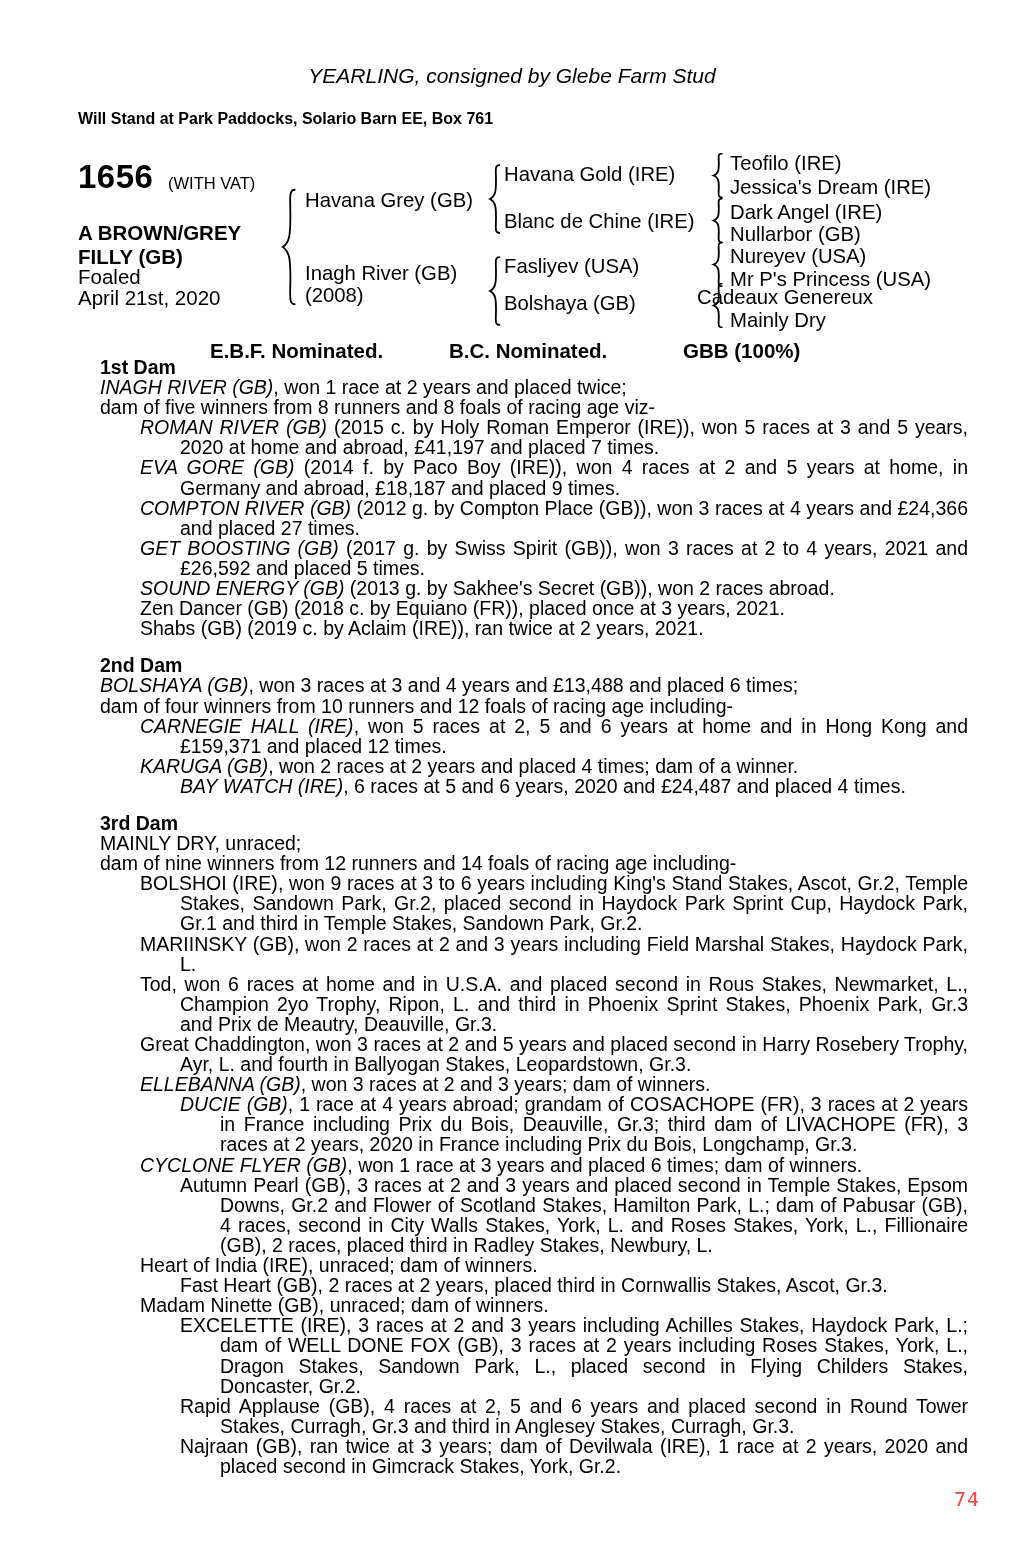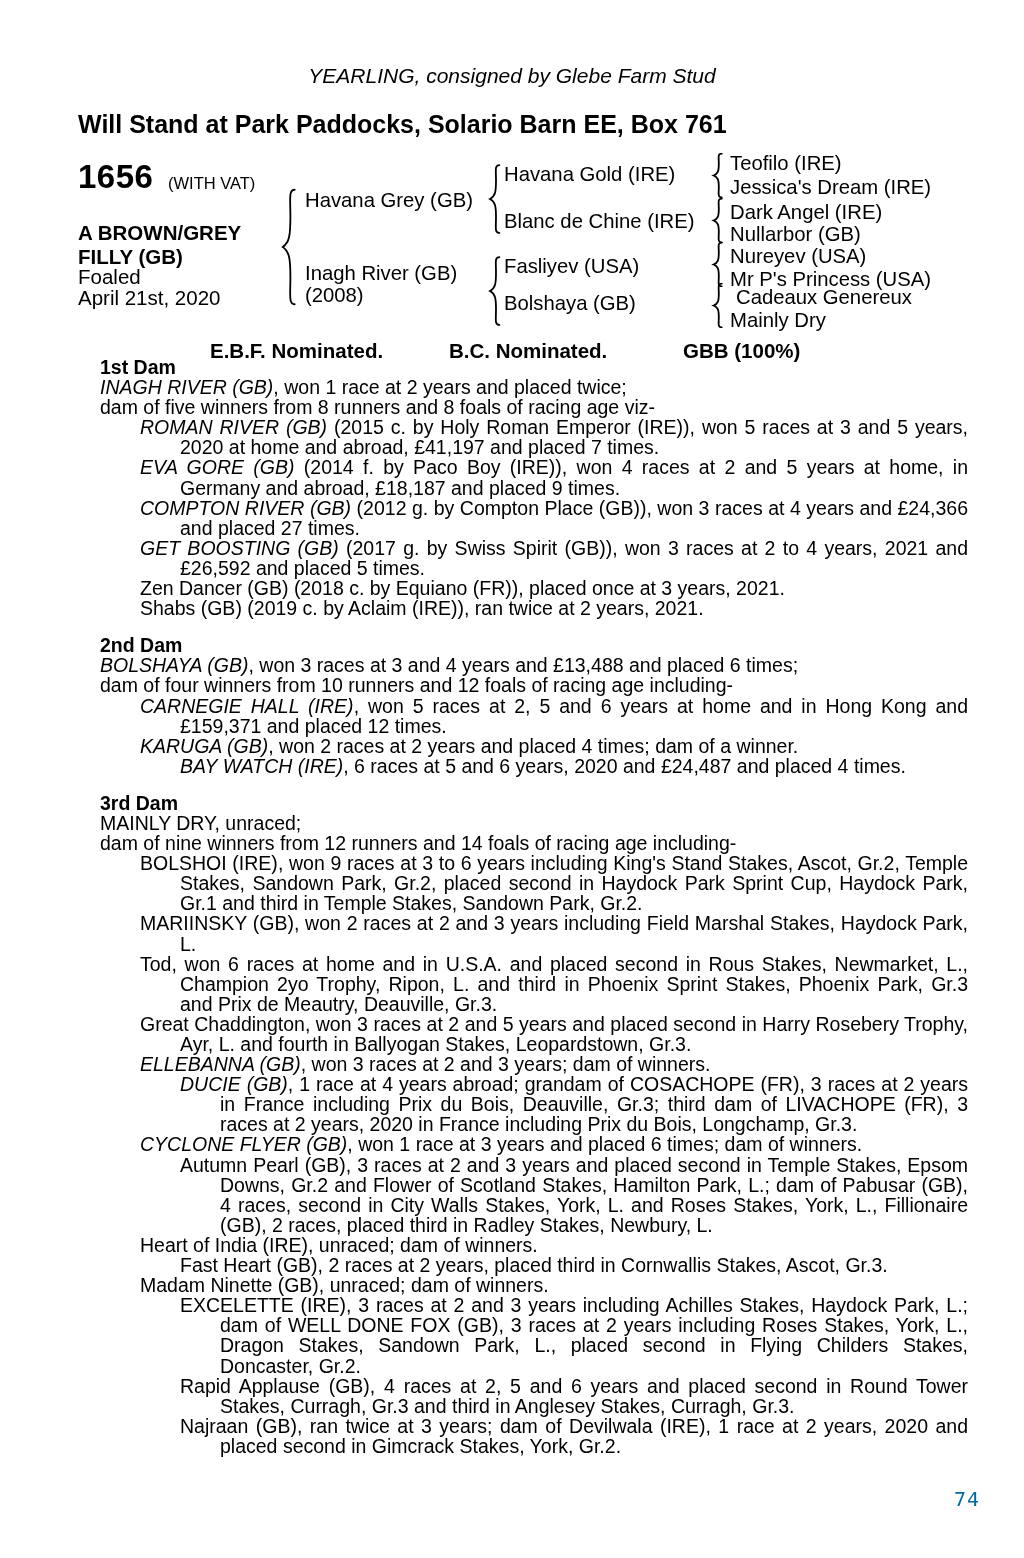--- a/index.html
+++ b/index.html
@@ -5,41 +5,41 @@
   * { margin:0; padding:0; box-sizing:border-box; }
   html,body { background:#ffffff; }
   .page {
     position:relative; width:1024px; height:1558px; margin:0 auto;
     background:#fff; color:#000;
     font-family:"Liberation Sans","DejaVu Sans",sans-serif;
     overflow:hidden;
   }
   .abs { position:absolute; }
   .title { left:0; top:63px; width:100%; text-align:center; font-style:italic; font-size:21px; line-height:25px; }
-  .stand { left:78px; top:110px; font-weight:bold; font-size:25px; }
+  .stand { left:78px; top:110px; font-weight:bold; font-size:16px; }
   .lotnum { left:78px; top:160px; font-weight:bold; font-size:33px; line-height:33px; letter-spacing:0.5px; }
   .vat { left:168px; top:174px; font-size:16.5px; }
   .desc { left:78px; top:221px; font-weight:bold; font-size:20.5px; line-height:24px; }
   .foal { left:78px; top:266px; font-size:20.5px; line-height:21px; }
   .pedname { font-size:20.3px; white-space:nowrap; line-height:20px; }
   .nom { font-weight:bold; font-size:20.5px; white-space:nowrap; }
   .body {
     left:78px; top:357px; width:868px;
     font-size:19.5px; line-height:20.1px; text-align:justify;margin-left:22px;
   }
   .dam-section + .dam-section { margin-top:17px; }
   .dam-heading { font-weight:bold; }
   .para { margin:0; }
   .para.ind1 { padding-left:80px; text-indent:-40px; }
   .para.ind2 { padding-left:120px; text-indent:-40px; }
   .b { font-weight:normal; }
   .i { font-style:italic; }
   .brace { position:absolute; }
   .brace path { fill:none; stroke:#000; stroke-width:1.8; stroke-linecap:round; }
-  .pgnum { left:954px; top:1487px; font-family:"DejaVu Sans Mono",monospace; font-size:20px; color:#0369a1; letter-spacing:1px; }
+  .pgnum { left:954px; top:1487px; font-family:"DejaVu Sans Mono",monospace; font-size:20px; color:#ef4444; letter-spacing:1px; }
 </style>
 </head>
 <body>
 
 <div class="page">
 
   <div class="abs title">YEARLING, consigned by Glebe Farm Stud</div>
   <div class="abs stand">Will Stand at Park Paddocks, Solario Barn EE, Box 761</div>
 
   <div class="abs lotnum">1656</div>
@@ -84,37 +84,38 @@
     <span class="abs pedname" style="left:504px;top:211px">Blanc de Chine (IRE)</span>
     <span class="abs pedname" style="left:504px;top:256px">Fasliyev (USA)</span>
     <span class="abs pedname" style="left:504px;top:293px">Bolshaya (GB)</span>
 
     <span class="abs pedname" style="left:730px;top:153px">Teofilo (IRE)</span>
     <span class="abs pedname" style="left:730px;top:177px">Jessica's Dream (IRE)</span>
     <span class="abs pedname" style="left:730px;top:202px">Dark Angel (IRE)</span>
     <span class="abs pedname" style="left:730px;top:224px">Nullarbor (GB)</span>
     <span class="abs pedname" style="left:730px;top:246px">Nureyev (USA)</span>
     <span class="abs pedname" style="left:730px;top:269px">Mr P's Princess (USA)</span>
-    <span class="abs pedname" style="left:736px;top:287px">Cadeaux Genereux</span>
+    <span class="abs pedname" style="left:697px;top:287px">Cadeaux Genereux</span>
     <span class="abs pedname" style="left:730px;top:310px">Mainly Dry</span>
   </div>
 
   <span class="abs nom" style="left:210px;top:339px">E.B.F. Nominated.</span>
   <span class="abs nom" style="left:449px;top:339px">B.C. Nominated.</span>
   <span class="abs nom" style="left:683px;top:339px">GBB (100%)</span>
 
   <div class="abs body">
       <section class="dam-section">
         <div class="dam-heading">1st Dam</div>
         <div class="para ind0"><span class="i">INAGH RIVER (GB)</span><span>, </span><span class="b">won</span><span> 1 race at 2 years and placed twice;</span></div>
         <div class="para ind0"><span>dam of </span><span class="b">five winners</span><span> from 8 runners and 8 foals of racing age viz-</span></div>
         <div class="para ind1"><span class="i">ROMAN RIVER (GB)</span><span> (2015 c. by Holy Roman Emperor (IRE)), won 5 races at 3 and 5 years, 2020 at home and abroad, £41,197 and placed 7 times.</span></div>
         <div class="para ind1"><span class="i">EVA GORE (GB)</span><span> (2014 f. by Paco Boy (IRE)), won 4 races at 2 and 5 years at home, in Germany and abroad, £18,187 and placed 9 times.</span></div>
         <div class="para ind1"><span class="i">COMPTON RIVER (GB)</span><span> (2012 g. by Compton Place (GB)), won 3 races at 4 years and £24,366 and placed 27 times.</span></div>
         <div class="para ind1"><span class="i">GET BOOSTING (GB)</span><span> (2017 g. by Swiss Spirit (GB)), won 3 races at 2 to 4 years, 2021 and £26,592 and placed 5 times.</span></div>
+        <div class="para ind1"><span class="i">SOUND ENERGY (GB)</span><span> (2013 g. by Sakhee's Secret (GB)), won 2 races abroad.</span></div>
         <div class="para ind1"><span>Zen Dancer (GB) (2018 c. by Equiano (FR)), placed once at 3 years, 2021.</span></div>
         <div class="para ind1"><span>Shabs (GB) (2019 c. by Aclaim (IRE)), ran twice at 2 years, 2021.</span></div>
       </section>
       <section class="dam-section">
         <div class="dam-heading">2nd Dam</div>
         <div class="para ind0"><span class="i">BOLSHAYA (GB)</span><span>, </span><span class="b">won</span><span> 3 races at 3 and 4 years and £13,488 and placed 6 times;</span></div>
         <div class="para ind0"><span>dam of </span><span class="b">four winners</span><span> from 10 runners and 12 foals of racing age including-</span></div>
         <div class="para ind1"><span class="i">CARNEGIE HALL (IRE)</span><span>, won 5 races at 2, 5 and 6 years at home and in Hong Kong and £159,371 and placed 12 times.</span></div>
         <div class="para ind1"><span class="i">KARUGA (GB)</span><span>, won 2 races at 2 years and placed 4 times; dam of a winner.</span></div>
         <div class="para ind2"><span class="i">BAY WATCH (IRE)</span><span>, 6 races at 5 and 6 years, 2020 and £24,487 and placed 4 times.</span></div>

